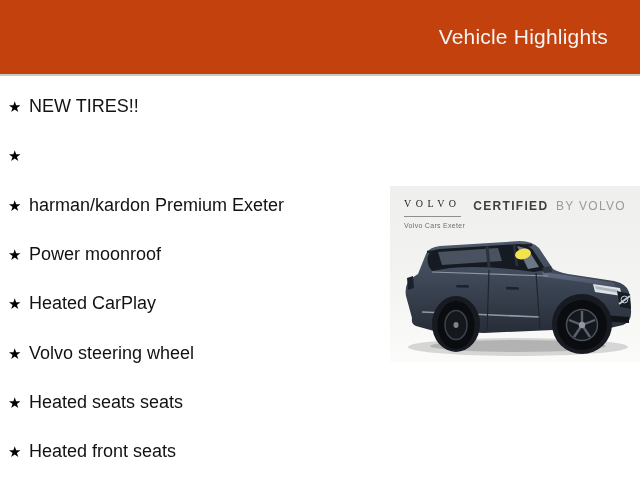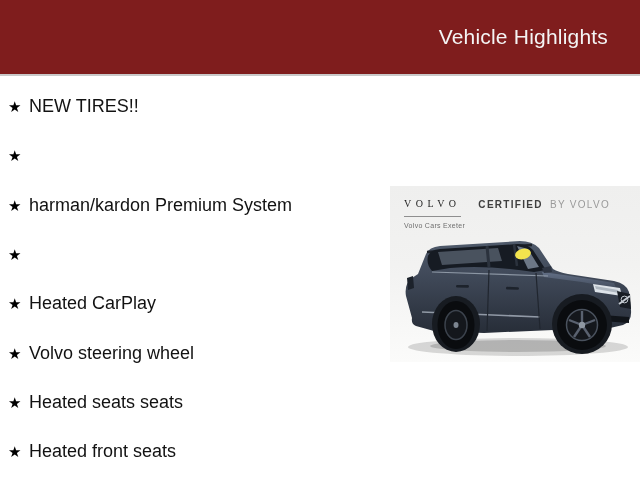--- a/index.html
+++ b/index.html
@@ -8,21 +8,21 @@
     background: #ffffff;
     font-family: "Liberation Sans", sans-serif;
     overflow: hidden;
     position: relative;
   }
 
   
   .header {
     position: absolute; left: 0; top: 0;
     width: 640px; height: 76px;
-    background: #7f1d1d;
+    background: #c2410c;
     border-bottom: 2px solid #c9c9c9;
     box-sizing: border-box;
     display: flex;
     align-items: center;
     justify-content: flex-end;
     padding-right: 32px;
   }
   .header-title {
     color: #f4f4f4;
     font-size: 21px;
@@ -74,22 +74,22 @@
     background: #8f8f8f;
     margin-top: 7px;
   }
   .brand-dealer {
     margin-top: 5px;
     font-size: 7px;
     color: #6e6e6e;
     letter-spacing: 0.3px;
   }
   .certified {
-    position: absolute; right: 30px; top: 13px;
-    font-size: 10px;
+    position: absolute; right: 14px; top: 13px;
+    font-size: 12px;
     letter-spacing: 1.3px;
   }
   .certified .strong { color: #3f3f3f; font-weight: 700; }
   .certified .rest { color: #9a9a9a; font-weight: 400; margin-left: 3px; }
 
   .car-svg { position: absolute; left: 0; top: 0; }
 </style>
 </head>
 <body>
 
@@ -100,24 +100,25 @@
 <ul class="highlights">
   <li>
     <span class="bullet">★</span>
     <span>NEW TIRES!!</span>
   </li>
   <li>
     <span class="bullet">★</span>
   </li>
   <li>
     <span class="bullet">★</span>
-    <span>harman/kardon Premium System</span>
-  </li>
-  <li>
-    <span class="bullet">★</span>
+    <span>harman/kardon Premium Exeter</span>
+  </li>
+  <li>
+    <span class="bullet">★</span>
+    <span>Power moonroof</span>
   </li>
   <li>
     <span class="bullet">★</span>
     <span>Heated CarPlay</span>
   </li>
   <li>
     <span class="bullet">★</span>
     <span>Volvo steering wheel</span>
   </li>
   <li>

